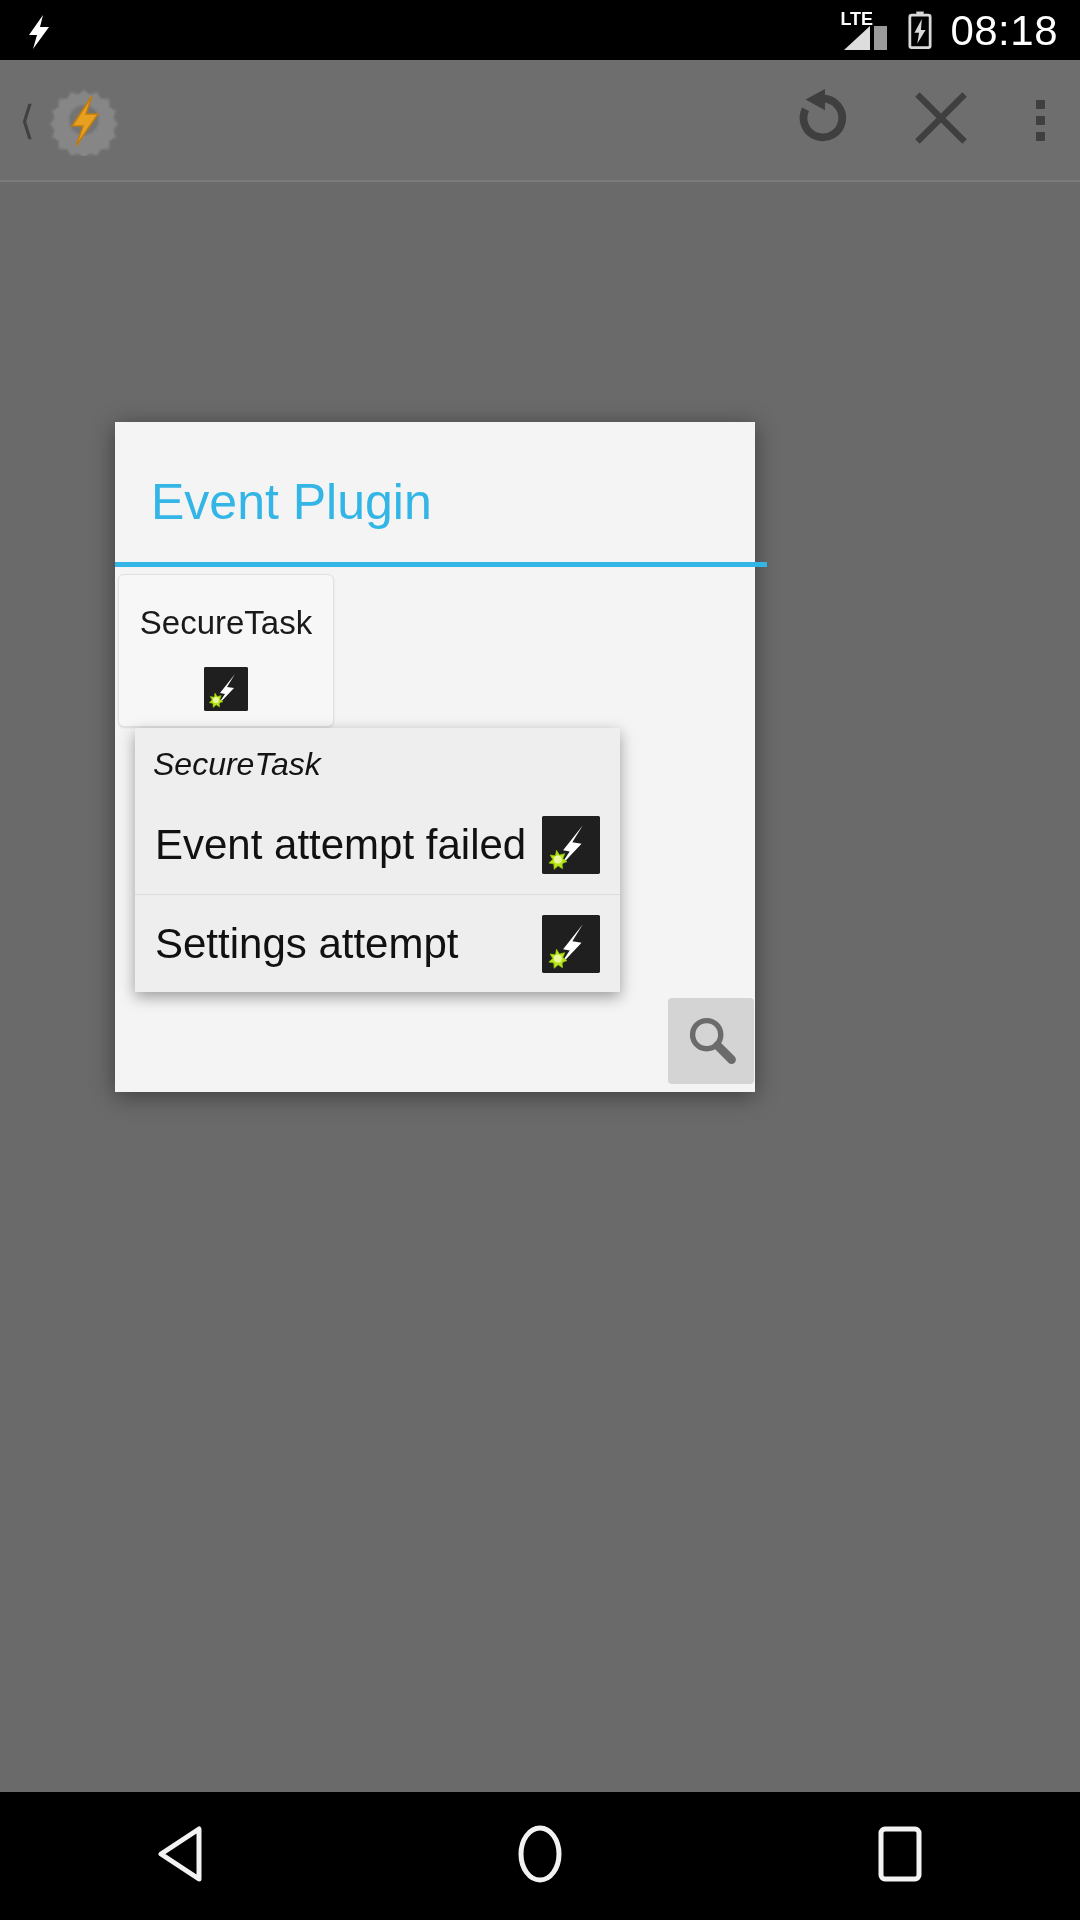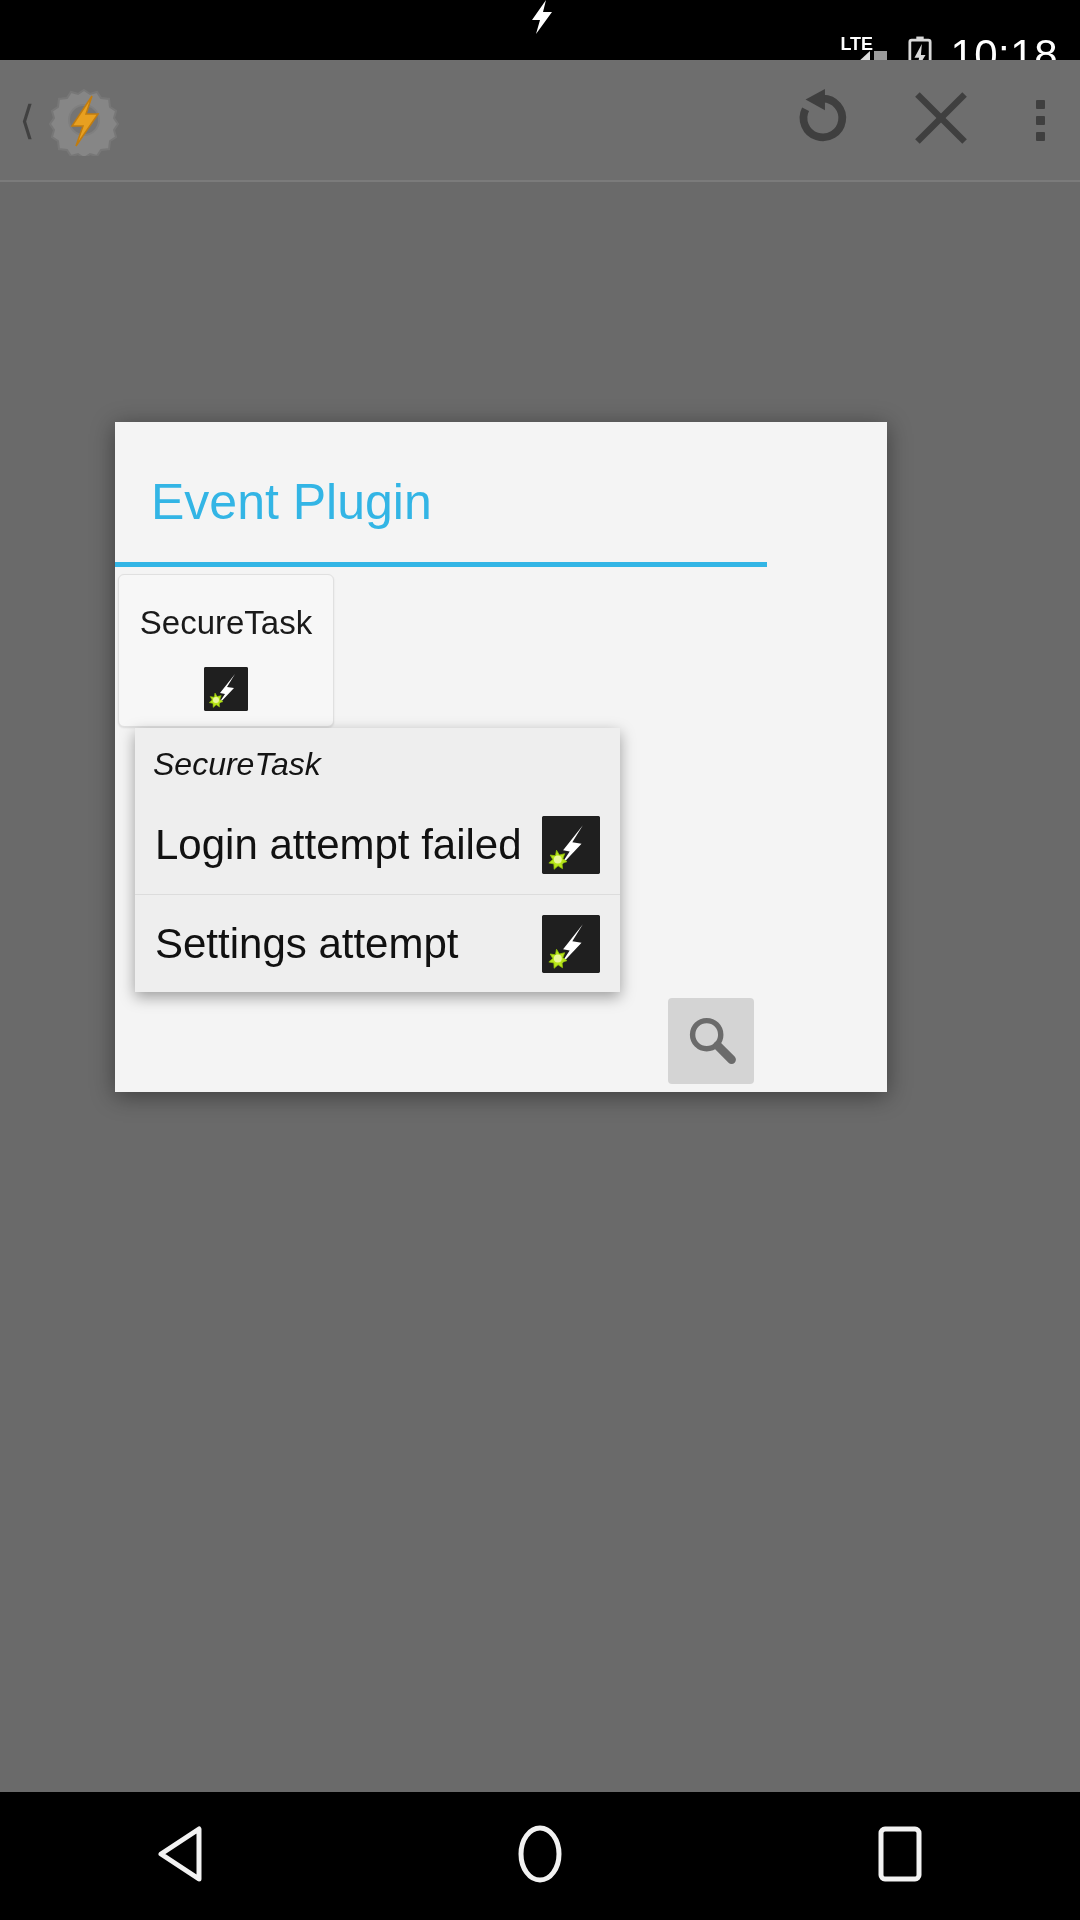--- a/index.html
+++ b/index.html
@@ -27,21 +27,20 @@
   .statusbar {
     position: absolute;
     top: 0; left: 0;
     width: 1080px;
     height: 64px;
     background: #000000;
     display: flex;
     align-items: center;
     box-sizing: border-box;
     padding: 0 22px 0 26px;
-    flex-direction: column;
   }
   .sb-left { display: flex; align-items: center; gap: 12px; }
   .sb-right {
     margin-left: auto;
     display: flex;
     align-items: center;
     gap: 14px;
   }
   .sb-bolt {
     width: 26px; height: 34px;
@@ -131,21 +130,21 @@
     width: 9px; height: 9px;
     background: #3f3f3f;
     border-radius: 1px;
   }
 
   
   .dialog {
     position: absolute;
     left: 115px;
     top: 422px;
-    width: 772px;
+    width: 640px;
     height: 670px;
     background: #f4f4f4;
     box-shadow: 0 4px 22px rgba(0,0,0,0.42);
   }
   .dlg-title {
     position: absolute;
     left: 36px;
     top: 52px;
     font-size: 50px;
     line-height: 56px;
@@ -287,21 +286,21 @@
           <rect x="34" y="14" width="13" height="24" fill="#9a9a9a"></rect>
         </svg>
       </span>
       <span>
         <svg viewBox="0 0 26 40" width="24" height="38">
           <rect x="9" y="0" width="8" height="4" fill="#d8d8d8"></rect>
           <rect x="2" y="4" width="22" height="35" rx="2" fill="none" stroke="#d8d8d8" stroke-width="3"></rect>
           <path d="M15 8 L7 23 L12 23 L10 35 L19 20 L14 20 Z" fill="#d8d8d8"></path>
         </svg>
       </span>
-      <span class="sb-clock">10:18</span>
+      <span class="sb-clock">08:18</span>
     </div>
   </div>
 
   <div class="appbar">
     <div class="ab-back">⟨</div>
     <div class="ab-logo">
       <svg viewBox="0 0 72 72" width="72" height="72">
         <g opacity="0.55">
           <path d="M36 6 l6 4 7-2 4 6 8 1 1 8 6 4 -2 7 4 6 -4 6 2 7 -6 4 -1 8 -8 1 -4 6 -7 -2 -6 4 -6 -4 -7 2 -4 -6 -8 -1 -1 -8 -6 -4 2 -7 -4 -6 4 -6 -2 -7 6 -4 1 -8 8 -1 4 -6 7 2z" fill="#9a9a9a" stroke="#808080" stroke-width="2"></path>
           <circle cx="36" cy="36" r="15" fill="#7a7a7a" stroke="#8d8d8d" stroke-width="2"></circle>
@@ -350,21 +349,21 @@
             <circle cx="12" cy="33" r="3" fill="#eaf79a"></circle>
           </g>
         </svg>
       </div>
     </div>
 
     <div class="dropdown">
       <div class="dd-header">SecureTask</div>
 
       <div class="dd-item">
-        <span class="dd-item-label">Login attempt failed</span>
+        <span class="dd-item-label">Event attempt failed</span>
         <span class="plug-icon" style="width:58px;height:58px;">
           <svg viewBox="0 0 44 44" width="58" height="58">
             <rect x="0" y="0" width="44" height="44" rx="2" fill="#1f1f1f"></rect>
             <path d="M31 7 L16 26 L21 27 L13 39 L30 21 L23 20 Z" fill="#ffffff"></path>
             <polygon points="11,26 13.2,29.6 17.2,28.6 15.8,32.4 19,34.6 15.2,36 15.6,40 12.2,37.8 9.2,40.4 9,36.4 5.2,35.6 8.2,33 6.2,29.6 10.2,30.2" fill="#b9e61a" stroke="#8fbf08" stroke-width="0.6"></polygon>
             <circle cx="12" cy="33" r="3" fill="#eaf79a"></circle>
           </svg>
         </span>
       </div>
 

